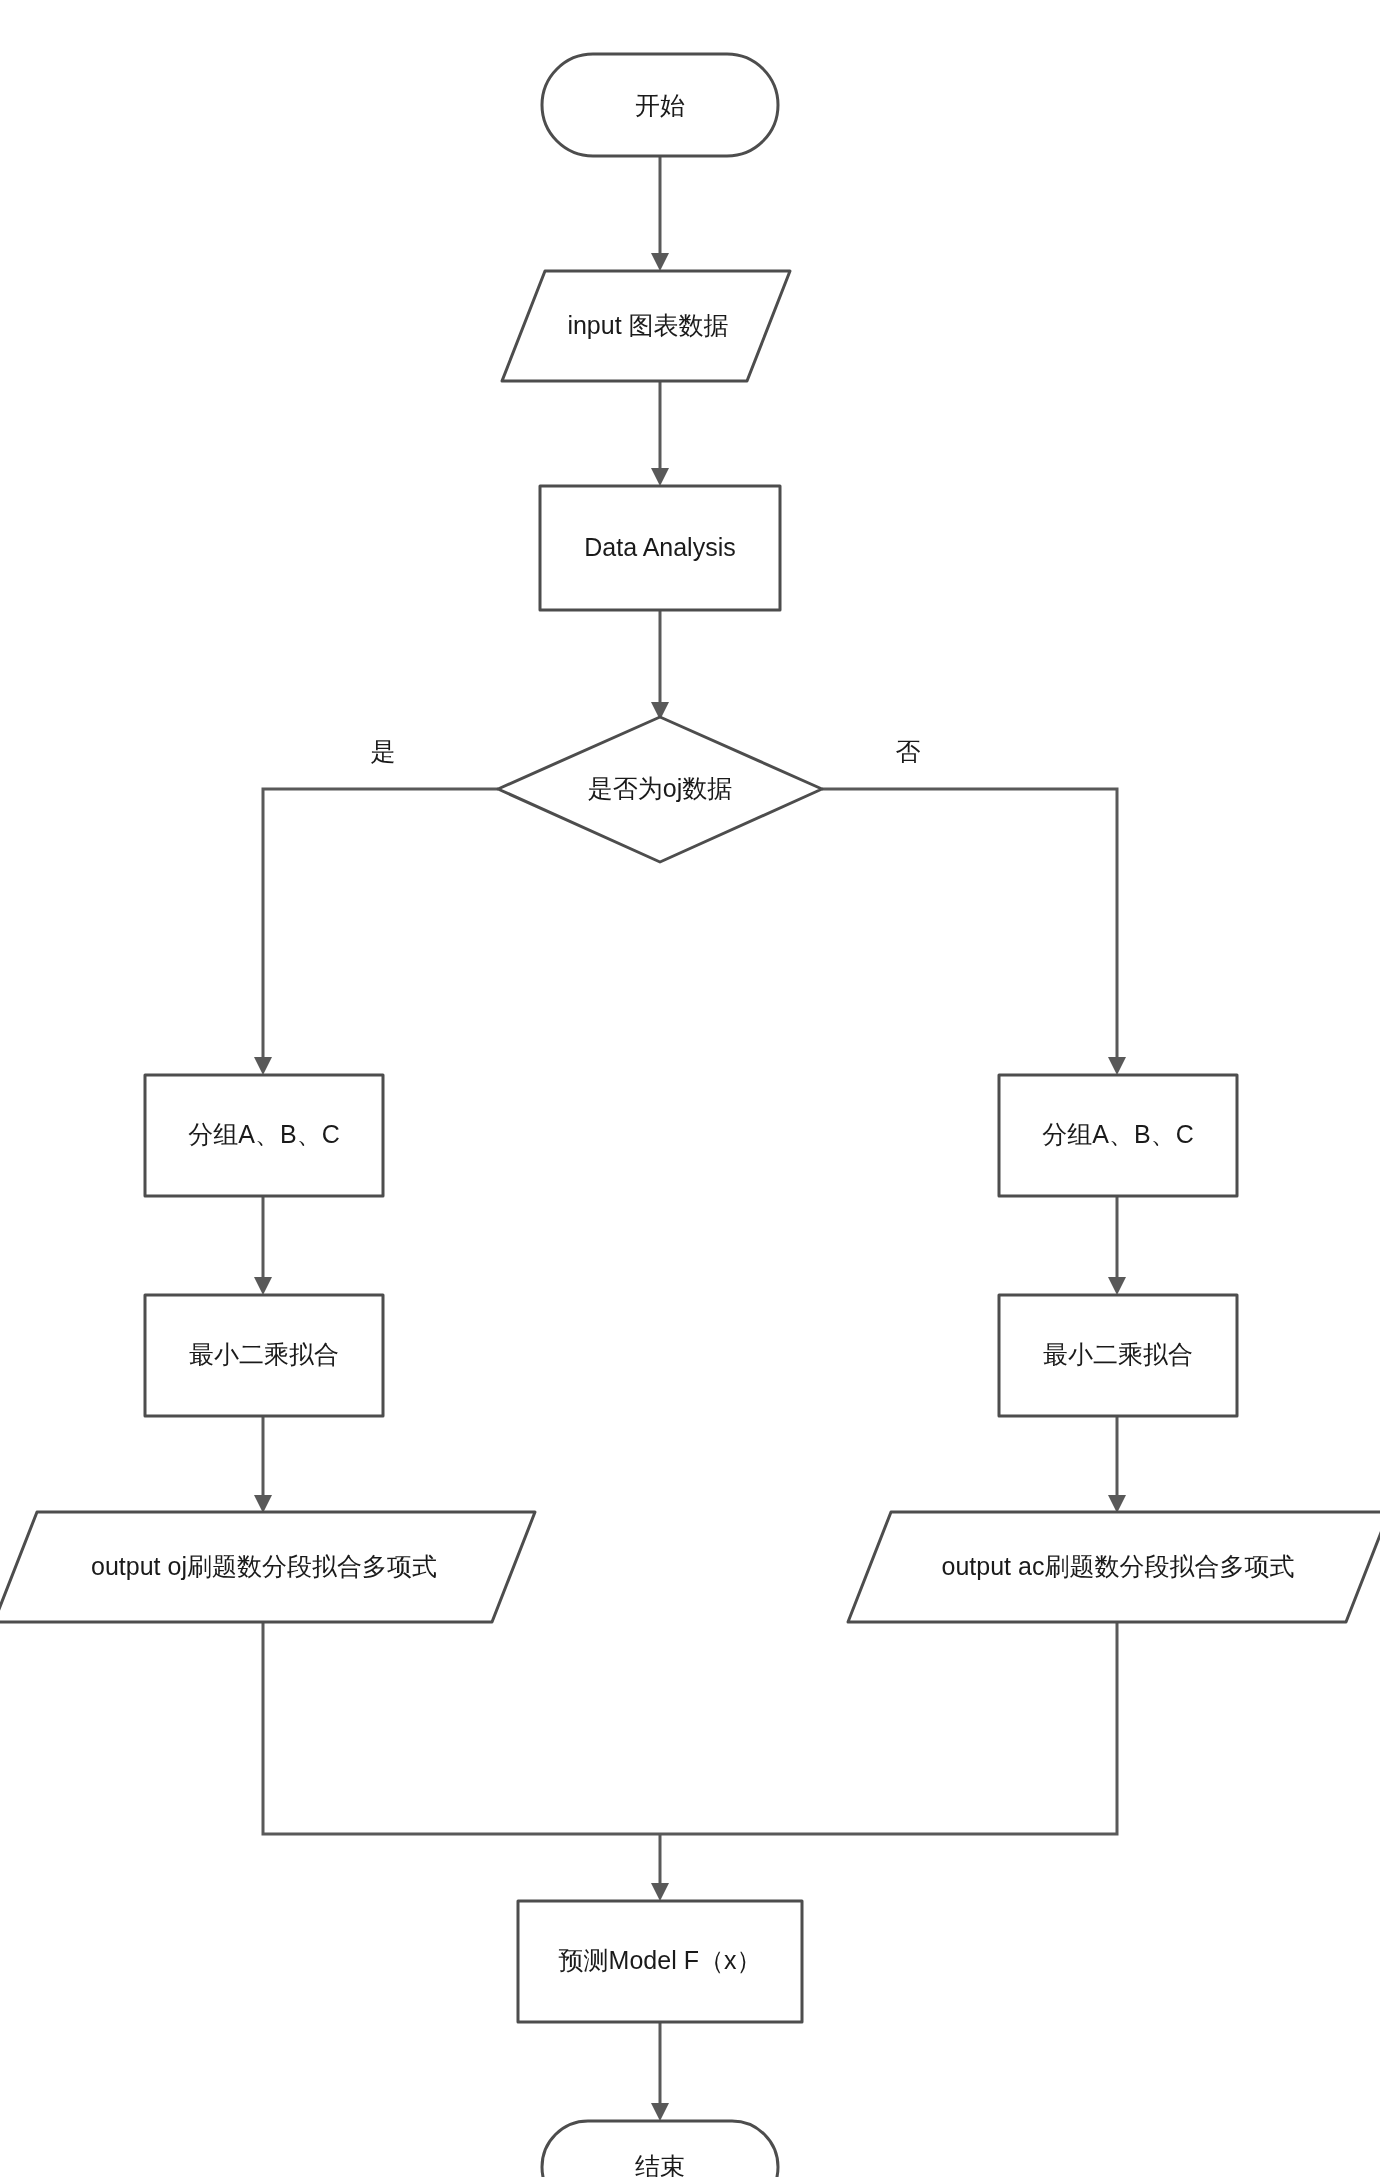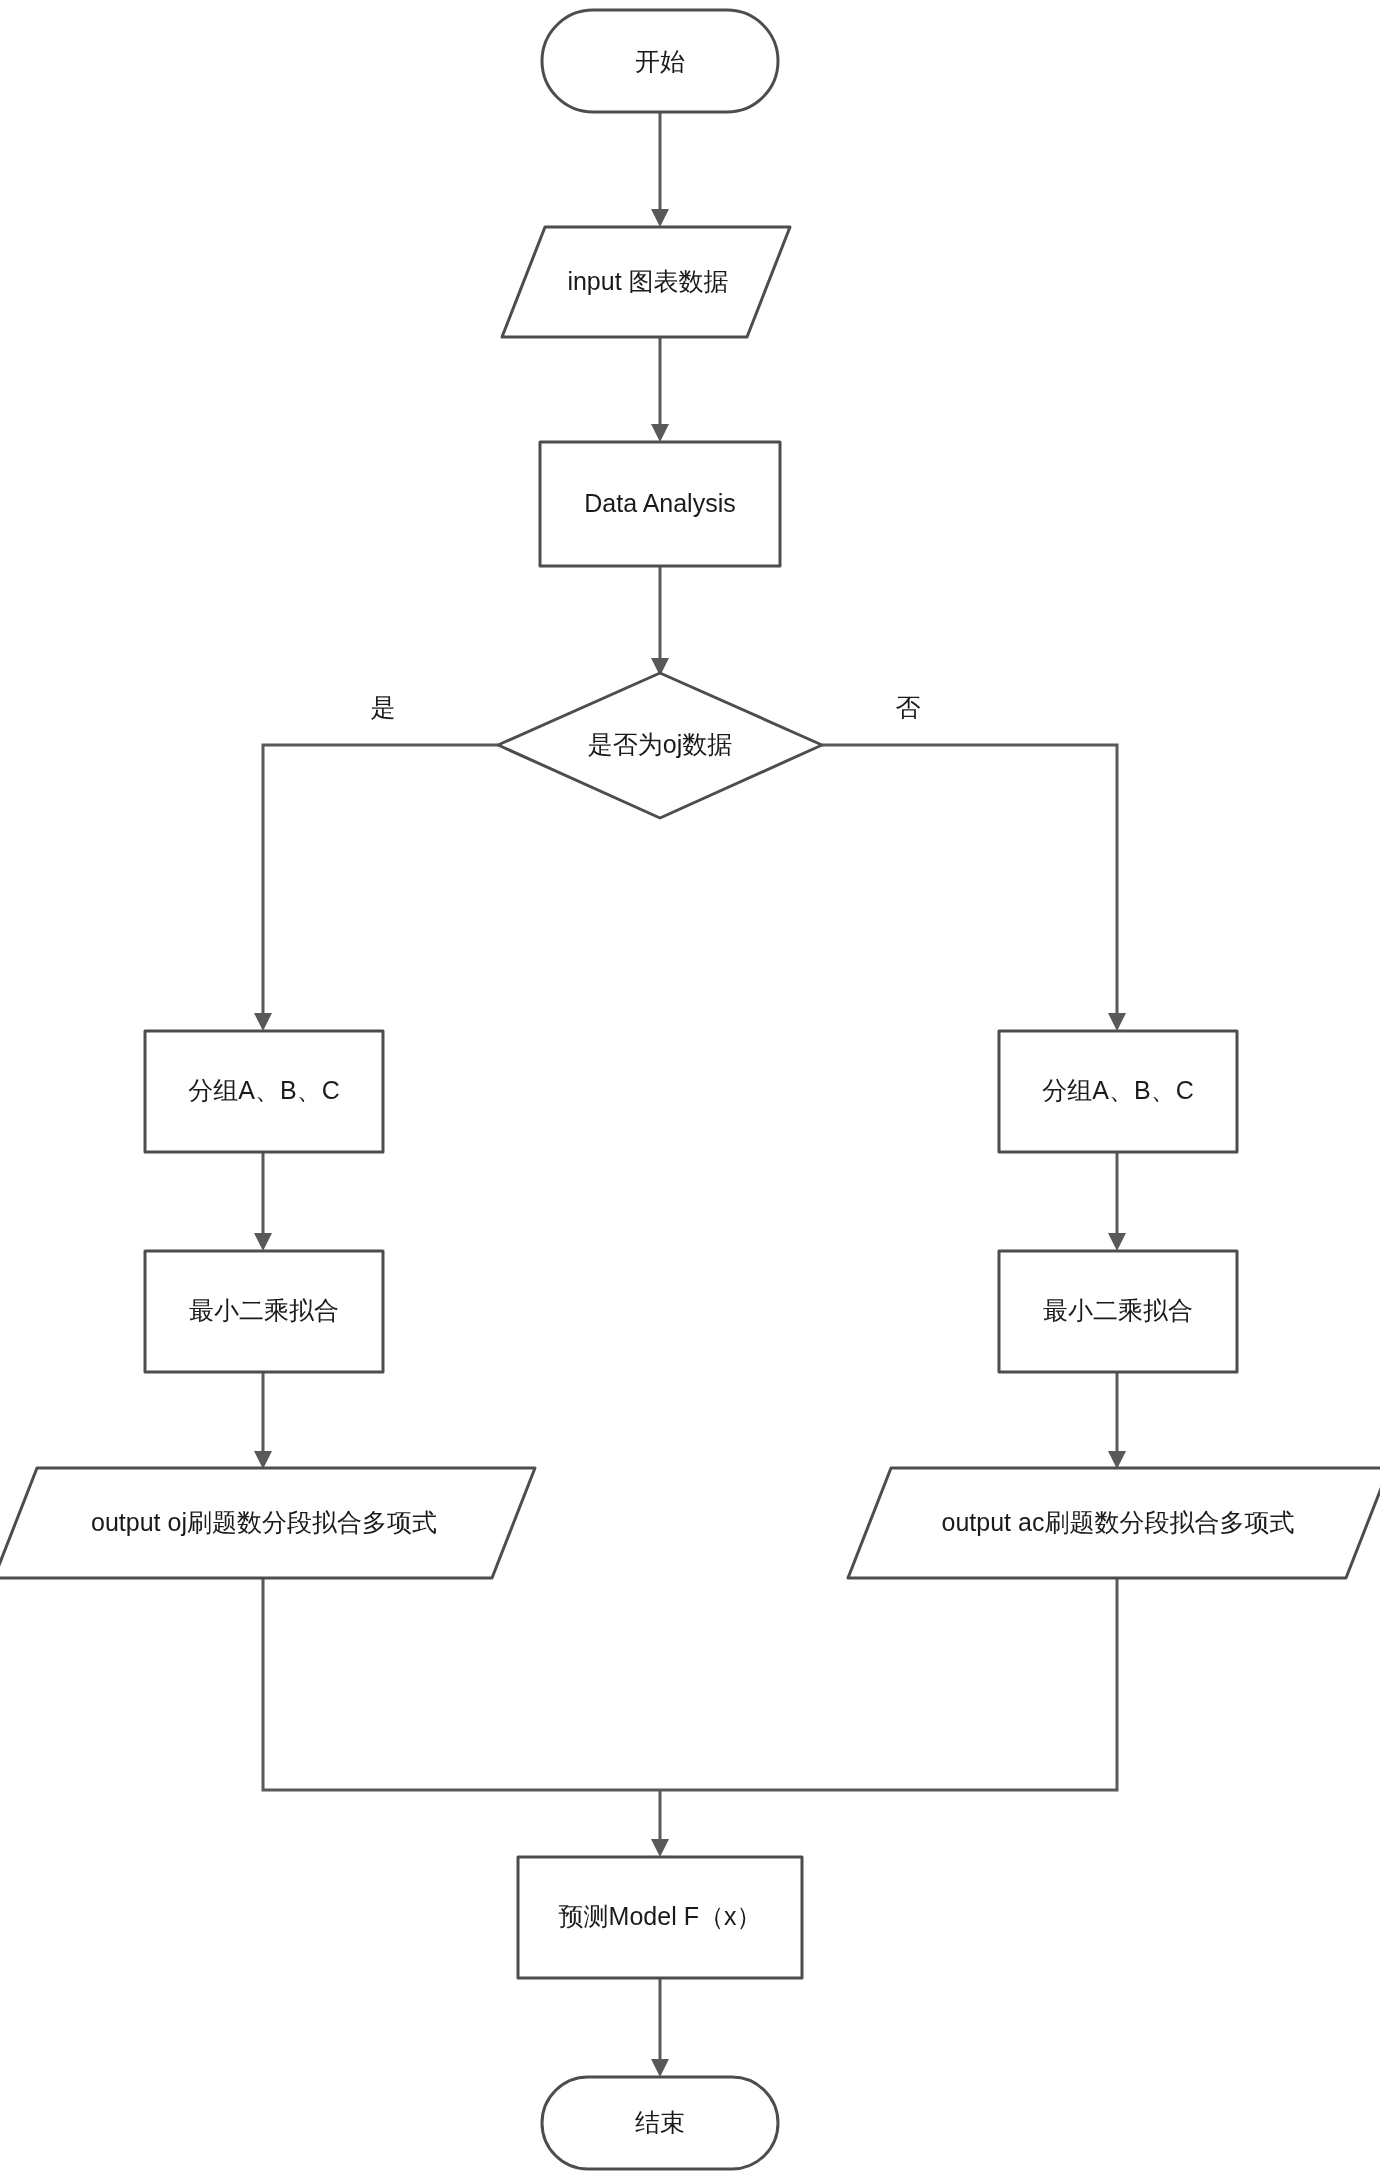--- a/index.html
+++ b/index.html
@@ -1,21 +1,21 @@
 <!DOCTYPE html>
 <html><head>
 <meta charset="utf-8">
 <style>
   html,body{margin:0;padding:0;background:#ffffff;}
   body{
     width:1380px;height:2177px;
     font-family:"Liberation Sans","DejaVu Sans",sans-serif;
     overflow:hidden;
   }
-  #flowchart-root{position:relative;width:1380px;height:1949px;background:#fff;}
+  #flowchart-root{position:relative;width:1380px;height:1949px;background:#fff;margin-top:44px;}
   svg#flow-svg{position:absolute;top:0;left:0;width:1380px;height:2177px;display:block;}
   .node-shape{fill:#ffffff;stroke:#4d4d4d;stroke-width:3;stroke-linejoin:round;}
   .connector{fill:none;stroke:#595959;stroke-width:3;stroke-linecap:butt;stroke-linejoin:miter;}
   .arrowhead{fill:#595959;stroke:none;}
   .node-label{
     fill:#1a1a1a;
     font-family:"Liberation Sans","DejaVu Sans",sans-serif;
     font-size:25px;
     text-anchor:middle;
     dominant-baseline:middle;

